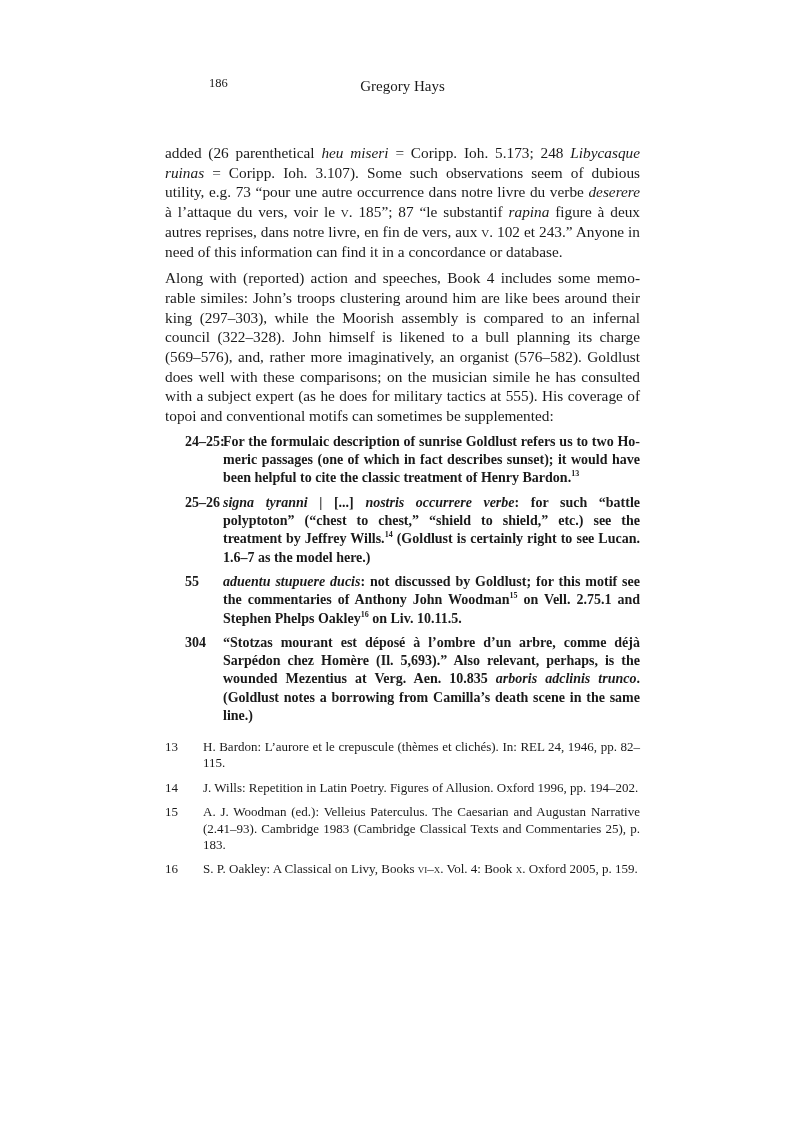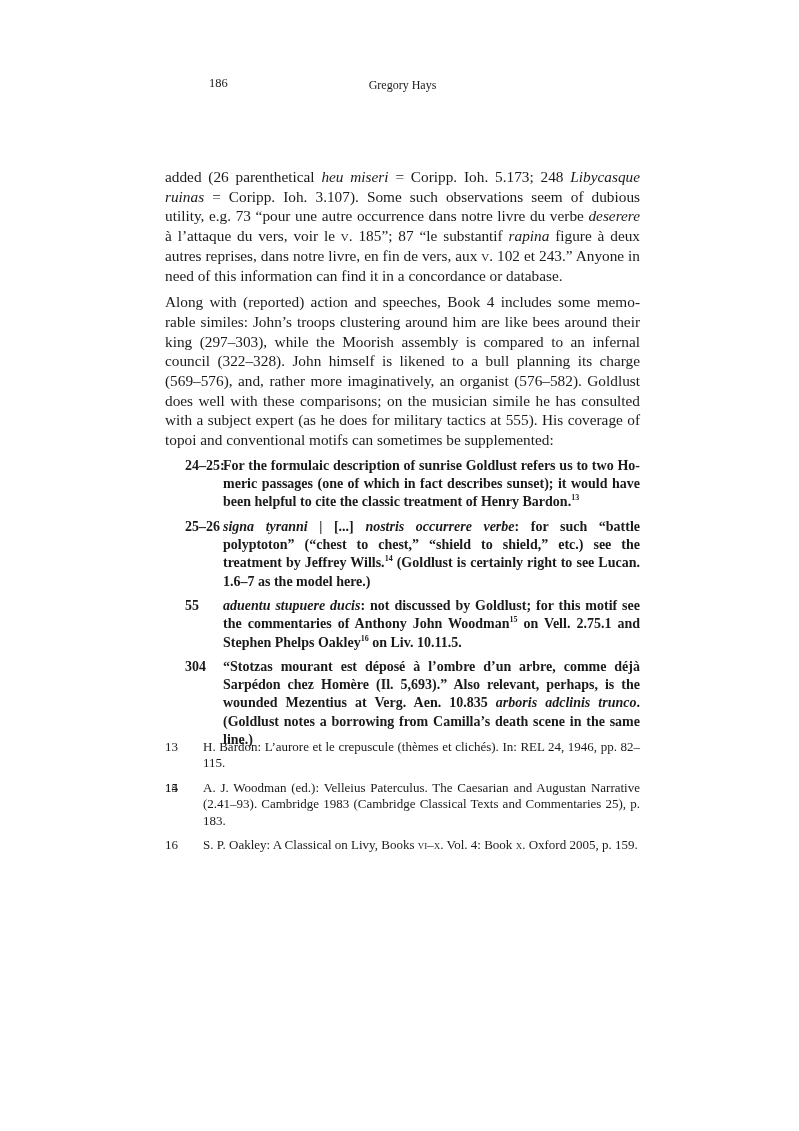--- a/index.html
+++ b/index.html
@@ -1,21 +1,21 @@
 <!DOCTYPE html>
 <html><head>
 <meta charset="utf-8">
 <style>
   html, body { margin: 0; padding: 0; background: #ffffff; }
   body { width: 799px; height: 1131px; position: relative; overflow: hidden;
          font-family: "Liberation Serif", "DejaVu Serif", serif; color: #1a1a1a; }
   .header { position: absolute; top: 76px; left: 165px; width: 475px; height: 20px; font-size: 12.5px; }
   .page-num { position: absolute; left: 0; top: 0; margin-left: 44px; }
-  .running-head { position: absolute; left: 0; right: 0; top: 2px; text-align: center; font-size: 12px; }
-  .body { position: absolute; left: 165px; top: 143px; width: 475px; font-size: 15.3px; line-height: 19.7px; text-align: justify; hyphens: manual; margin-top: 24px; }
+  .running-head { position: absolute; left: 0; right: 0; top: 2px; text-align: center; font-size: 15px; }
+  .body { position: absolute; left: 165px; top: 143px; width: 475px; font-size: 15.3px; line-height: 19.7px; text-align: justify; hyphens: manual; }
   .body p { margin: 0 0 7px 0; }
   i { font-style: italic; }
   .sc { font-variant: small-caps; }
   sup { font-size: 8px; vertical-align: 6px; line-height: 0; }
   .notes { margin-top: 6px; }
   .note { position: relative; padding-left: 38px; font-size: 14px; line-height: 18.3px; margin: 0 0 6px 20px; text-align: justify; font-weight: bold; }
   .note .lbl { position: absolute; left: 0; top: 0; }
   .footnotes { position: absolute; left: 165px; top: 739px; width: 475px; font-size: 13px; line-height: 16.4px; }
   .fn { position: relative; padding-left: 38px; margin-bottom: 8px; text-align: justify; }
   .fn .num { position: absolute; left: 0; top: 0; }
@@ -39,16 +39,16 @@
     <div class="note"><span class="lbl">25–26</span><i>signa tyranni</i><span> | [...] </span><i>nostris occurrere verbe</i><span>: for such “battle polyptoton” (“chest to chest,” “shield to shield,” etc.) see the treatment by Jeffrey Wills.</span><sup>14</sup><span> (Goldlust is certainly right to see Lucan. 1.6–7 as the model here.)</span></div>
 
     <div class="note"><span class="lbl">55</span><i>aduentu stupuere ducis</i><span>: not discussed by Goldlust; for this motif see the commentaries of Anthony John Woodman</span><sup>15</sup><span> on Vell. 2.75.1 and Stephen Phelps Oakley</span><sup>16</sup><span> on Liv. 10.11.5.</span></div>
 
     <div class="note"><span class="lbl">304</span><span>“Stotzas mourant est déposé à l’ombre d’un arbre, comme déjà Sarpédon chez Homère (Il. 5,693).” Also relevant, perhaps, is the wounded Mezen­tius at Verg. Aen. 10.835 </span><i>arboris adclinis trunco</i><span>. (Goldlust notes a borrowing from Camilla’s death scene in the same line.)</span></div>
   </div>
 </div>
 
 <div class="footnotes">
   <div class="fn"><span class="num">13</span><span>H. Bardon: L’aurore et le crepuscule (thèmes et clichés). In: REL 24, 1946, pp. 82–115.</span></div>
-  <div class="fn"><span class="num">14</span></div>
+  <div class="fn"><span class="num">14</span><span>J. Wills: Repetition in Latin Poetry. Figures of Allusion. Oxford 1996, pp. 194–202.</span></div>
   <div class="fn"><span class="num">15</span><span>A. J. Woodman (ed.): Velleius Paterculus. The Caesarian and Augustan Narrative (2.41–93). Cambridge 1983 (Cambridge Classical Texts and Commentaries 25), p. 183.</span></div>
   <div class="fn"><span class="num">16</span><span>S. P. Oakley: A Classical on Livy, Books </span><span class="sc">vi–x</span><span>. Vol. 4: Book </span><span class="sc">x</span><span>. Oxford 2005, p. 159.</span></div>
 </div>
 
 </body></html>

